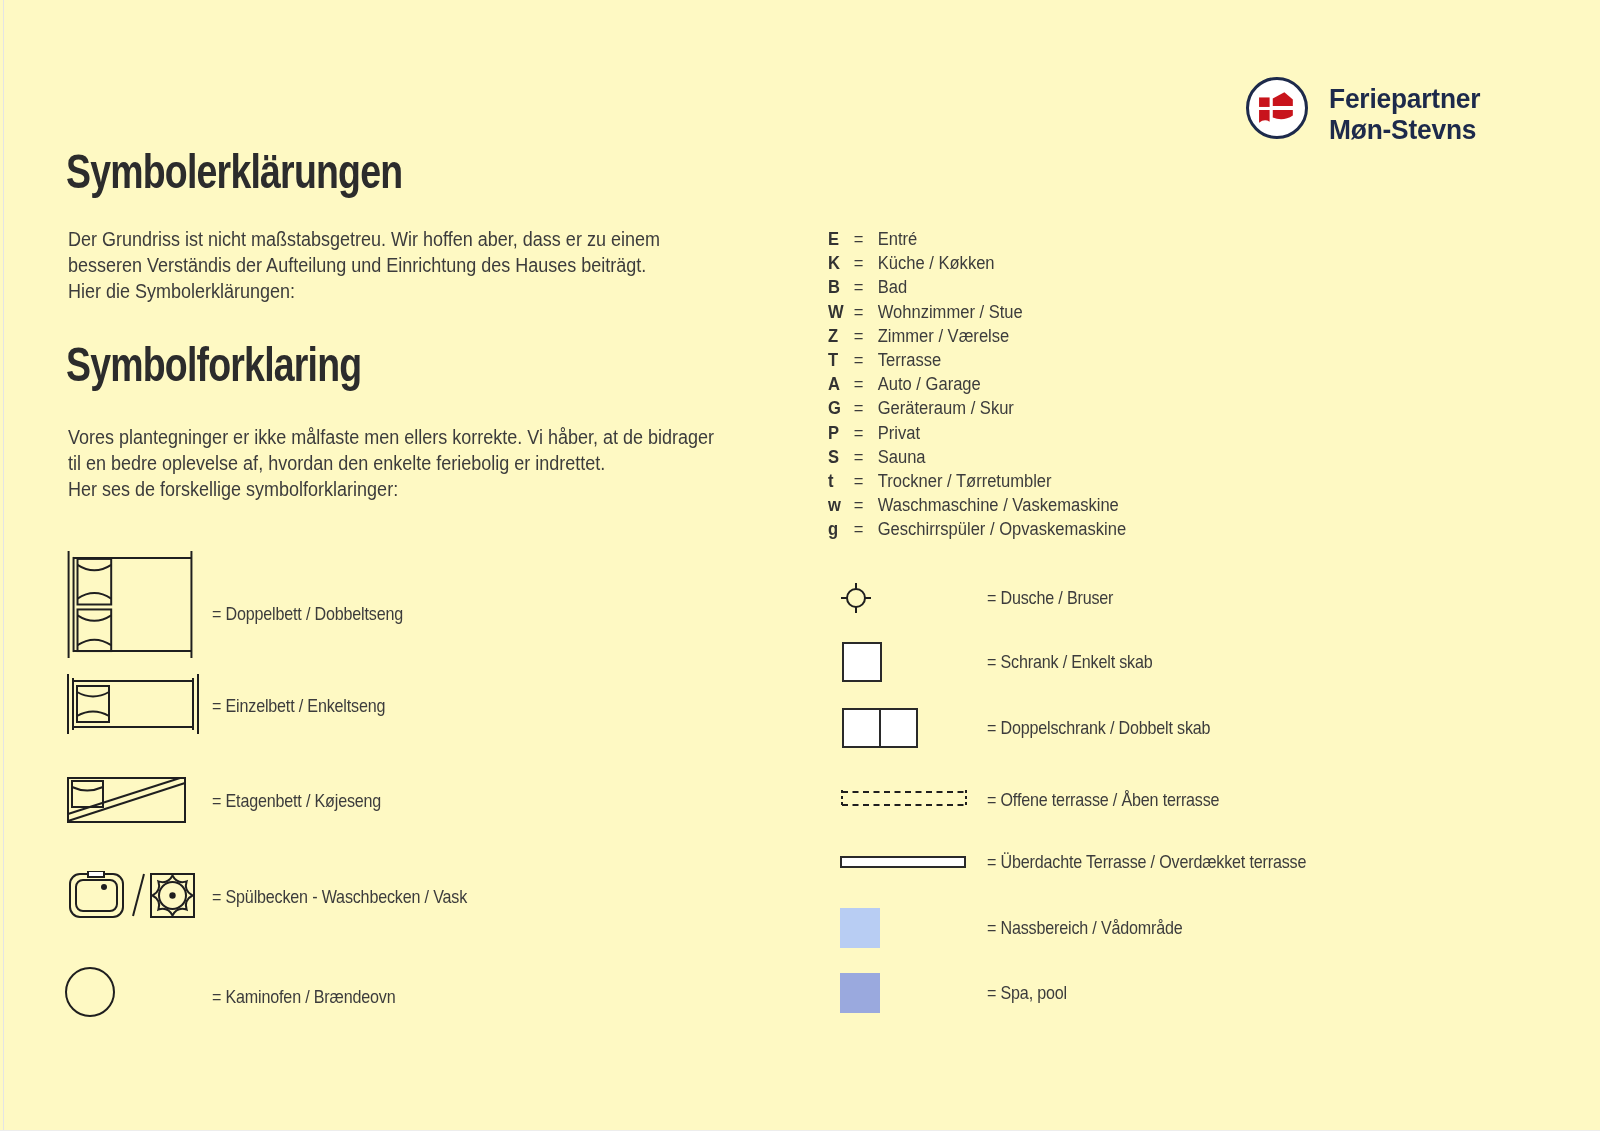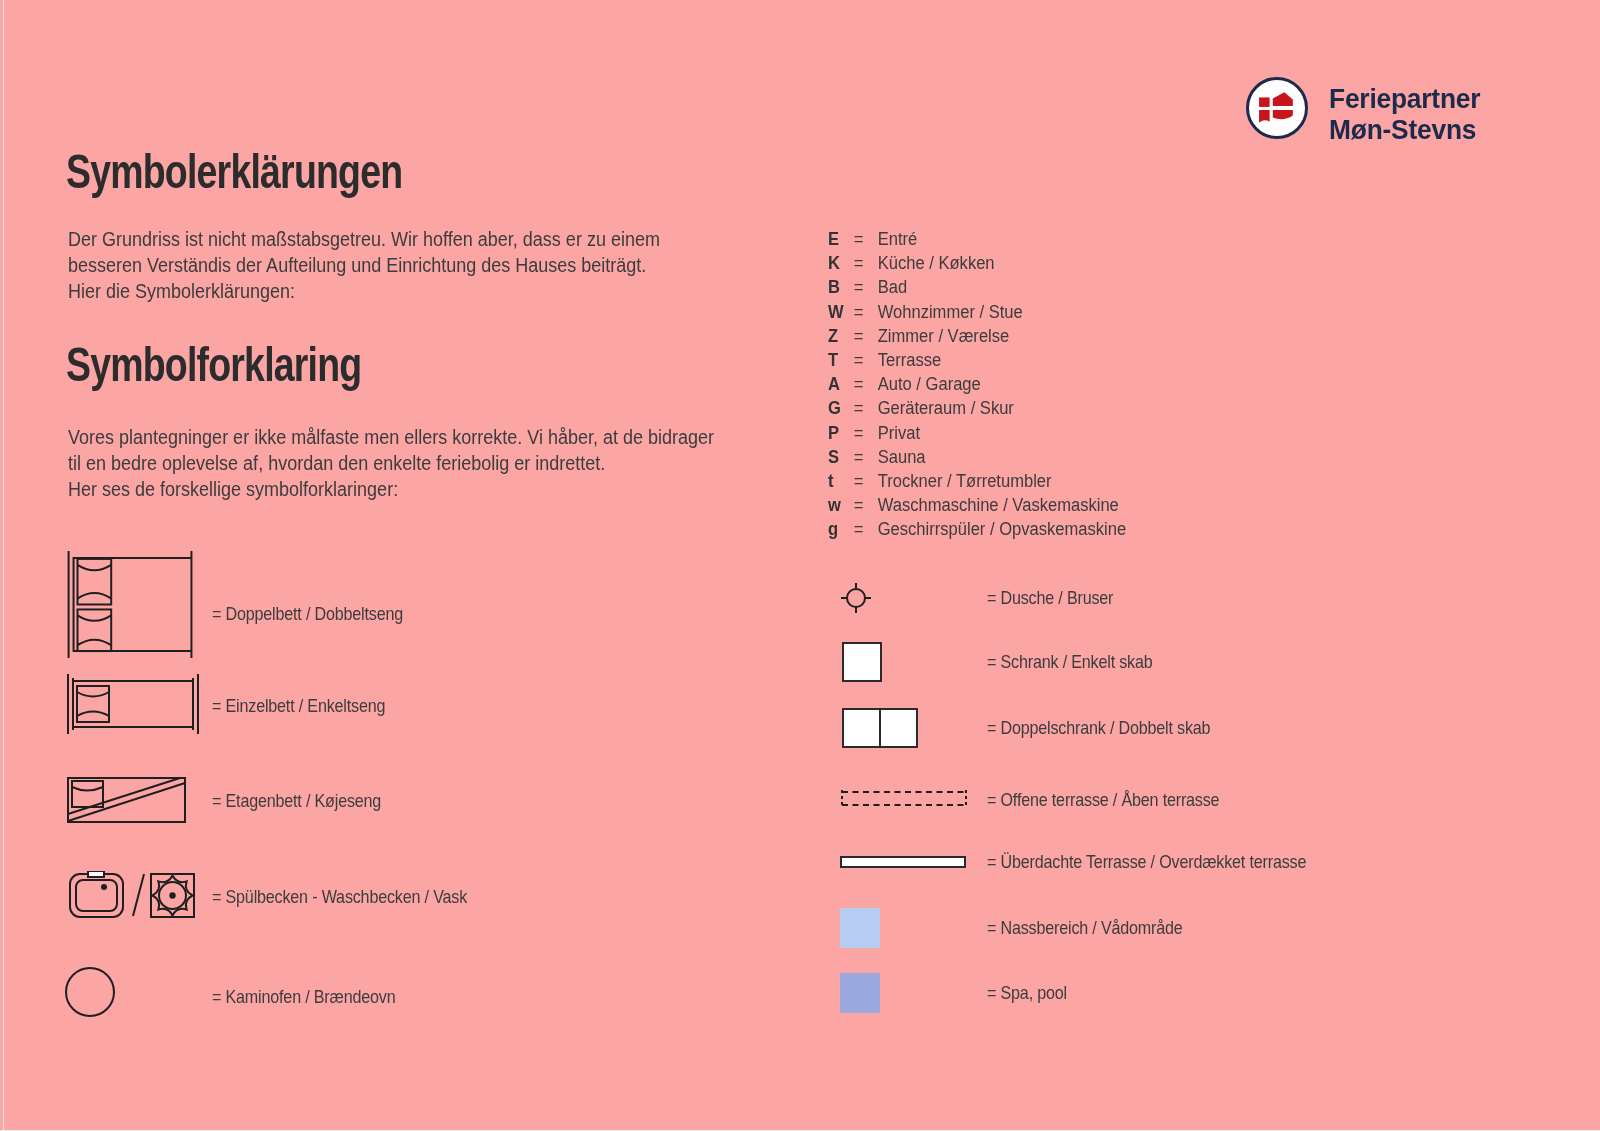--- a/index.html
+++ b/index.html
@@ -1,16 +1,16 @@
 <!DOCTYPE html>
 <html><head>
 <meta charset="utf-8">
 <style>
   html,body{margin:0;padding:0;background:#fff;}
-  .page{position:relative;width:1600px;height:1131px;background:#fca5a5;overflow:hidden;
+  .page{position:relative;width:1600px;height:1131px;background:#fef9c3;overflow:hidden;
         font-family:"Liberation Sans",sans-serif;color:#3e3e3e;}
   .edge-left{position:absolute;left:3px;top:0;width:1px;height:100%;background:#e4e4e4;}
   .edge-bottom{position:absolute;left:0;bottom:0;width:100%;height:1px;background:#ededed;}
 
   
   .logo-mark{position:absolute;left:1246px;top:77px;width:62px;height:62px;border:3px solid #1d2a4b;
              border-radius:50%;box-sizing:border-box;display:flex;align-items:center;justify-content:center;background:#fff;}
   .logo-text{position:absolute;left:1329px;top:83px;font-size:28px;font-weight:700;color:#1d2a4b;
              line-height:31px;letter-spacing:-0.2px;white-space:nowrap;
              transform:scaleX(.94);transform-origin:0 0;}

